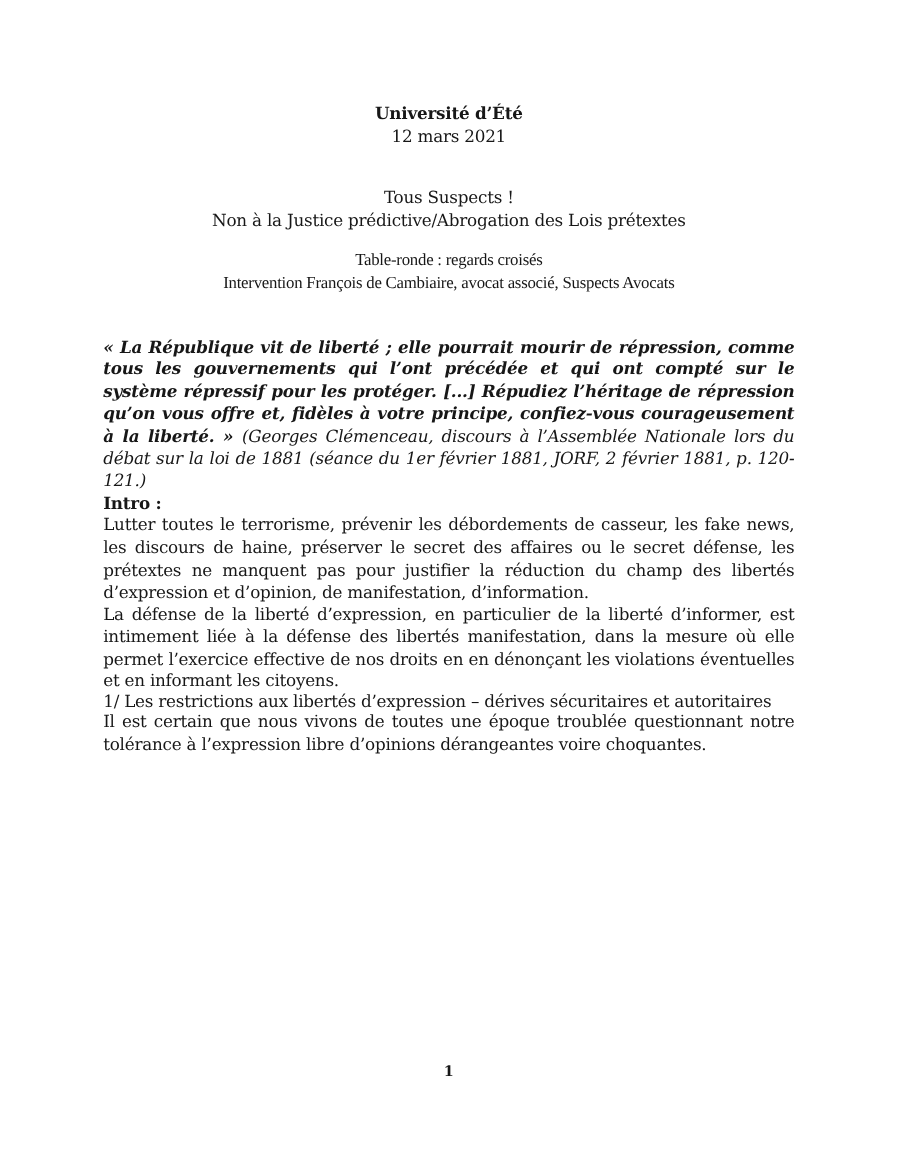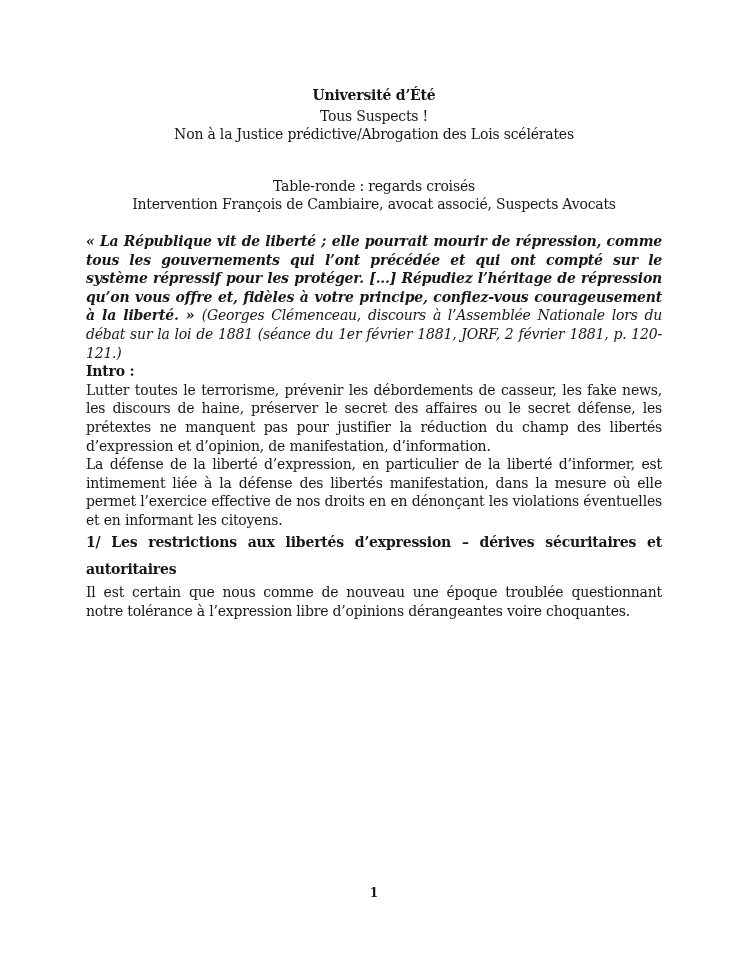--- a/index.html
+++ b/index.html
@@ -21,23 +21,23 @@
     letter-spacing: -0.2px;
     overflow: hidden;
   }
   .page p, .page h2, .page blockquote {
     margin: 0;
     padding: 0;
   }
   .centered { text-align: center; }
   .bold { font-weight: bold; }
 
-  .doc-header   { margin-bottom: 2px; }
-  .subject-block{ margin-bottom: 33px; }
-  .event-block  { margin-bottom: 18px; }
+  .doc-header   { margin-bottom: 33px; }
+  .subject-block{ margin-bottom: 16px; }
+  .event-block  { margin-bottom: 34px; font-family: Liberation Serif, serif; }
 
   .quote {
     text-align: justify;
     margin-bottom: 36px;
   }
   .quote .q-main {
     font-weight: bold;
     font-style: italic;
   }
   .quote .q-attr {
@@ -50,22 +50,22 @@
     margin-bottom: 15px;
   }
   .para {
     text-align: justify;
     margin-bottom: 15px;
   }
   .para + .para { margin-top: 0; }
 
   .section-heading {
     font-size: 14px;
-    font-weight: bold;
-    line-height: 27px;
+    font-weight: normal;
+    line-height: 15px;
     text-align: justify;
     margin: 33px 0 15px 0;
   }
 
   .page-footer {
     position: absolute;
     left: 0;
     right: 0;
     top: 884px;
     text-align: center;
@@ -74,44 +74,45 @@
     letter-spacing: 0;
   }
 </style>
 </head>
 <body>
 
 <div class="page">
 
   <header class="doc-header centered">
     <p class="bold">Université d’Été</p>
+    <p>12 mars 2021</p>
   </header>
 
   <section class="subject-block centered">
     <p>Tous Suspects&nbsp;!</p>
-    <p>Non à la Justice prédictive/Abrogation des Lois scélérates</p>
+    <p>Non à la Justice prédictive/Abrogation des Lois prétextes</p>
   </section>
 
   <section class="event-block centered">
     <p>Table-ronde&nbsp;: regards croisés</p>
     <p>Intervention François de Cambiaire, avocat associé, Suspects Avocats</p>
   </section>
 
   <blockquote class="quote">
     <span class="q-main">«&nbsp;La République vit de liberté&nbsp;; elle pourrait mourir de répression, comme tous les gouvernements qui l’ont précédée et qui ont compté sur le système répressif pour les protéger. [...] Répudiez l’héritage de répression qu’on vous offre et, fidèles à votre principe, confiez-vous courageusement à la liberté.&nbsp;» </span><span class="q-attr">(Georges Clémenceau, discours à l’Assemblée Nationale lors du débat sur la loi de 1881 (séance du 1er février 1881, JORF, 2 février 1881, p. 120-121.)</span>
   </blockquote>
 
   <p class="intro-label">Intro&nbsp;:</p>
 
   <p class="para">Lutter toutes le terrorisme, prévenir les débordements de casseur, les fake news, les discours de haine, préserver le secret des affaires ou le secret défense, les prétextes ne manquent pas pour justifier la réduction du champ des libertés d’expression et d’opinion, de manifestation, d’information.</p>
 
 
   <p class="para">La défense de la liberté d’expression, en particulier de la liberté d’informer, est intimement liée à la défense des libertés manifestation, dans la mesure où elle permet l’exercice effective de nos droits en en dénonçant les violations éventuelles et en informant les citoyens.</p>
 
   <h2 class="section-heading">1/ Les restrictions aux libertés d’expression – dérives sécuritaires et autoritaires</h2>
 
-  <p class="para">Il est certain que nous comme de nouveau une époque troublée questionnant notre tolérance à l’expression libre d’opinions dérangeantes voire choquantes.</p>
+  <p class="para">Il est certain que nous vivons de toutes une époque troublée questionnant notre tolérance à l’expression libre d’opinions dérangeantes voire choquantes.</p>
 
   <footer class="page-footer">
     <span>1</span>
   </footer>
 
 </div>
 
 </body></html>

